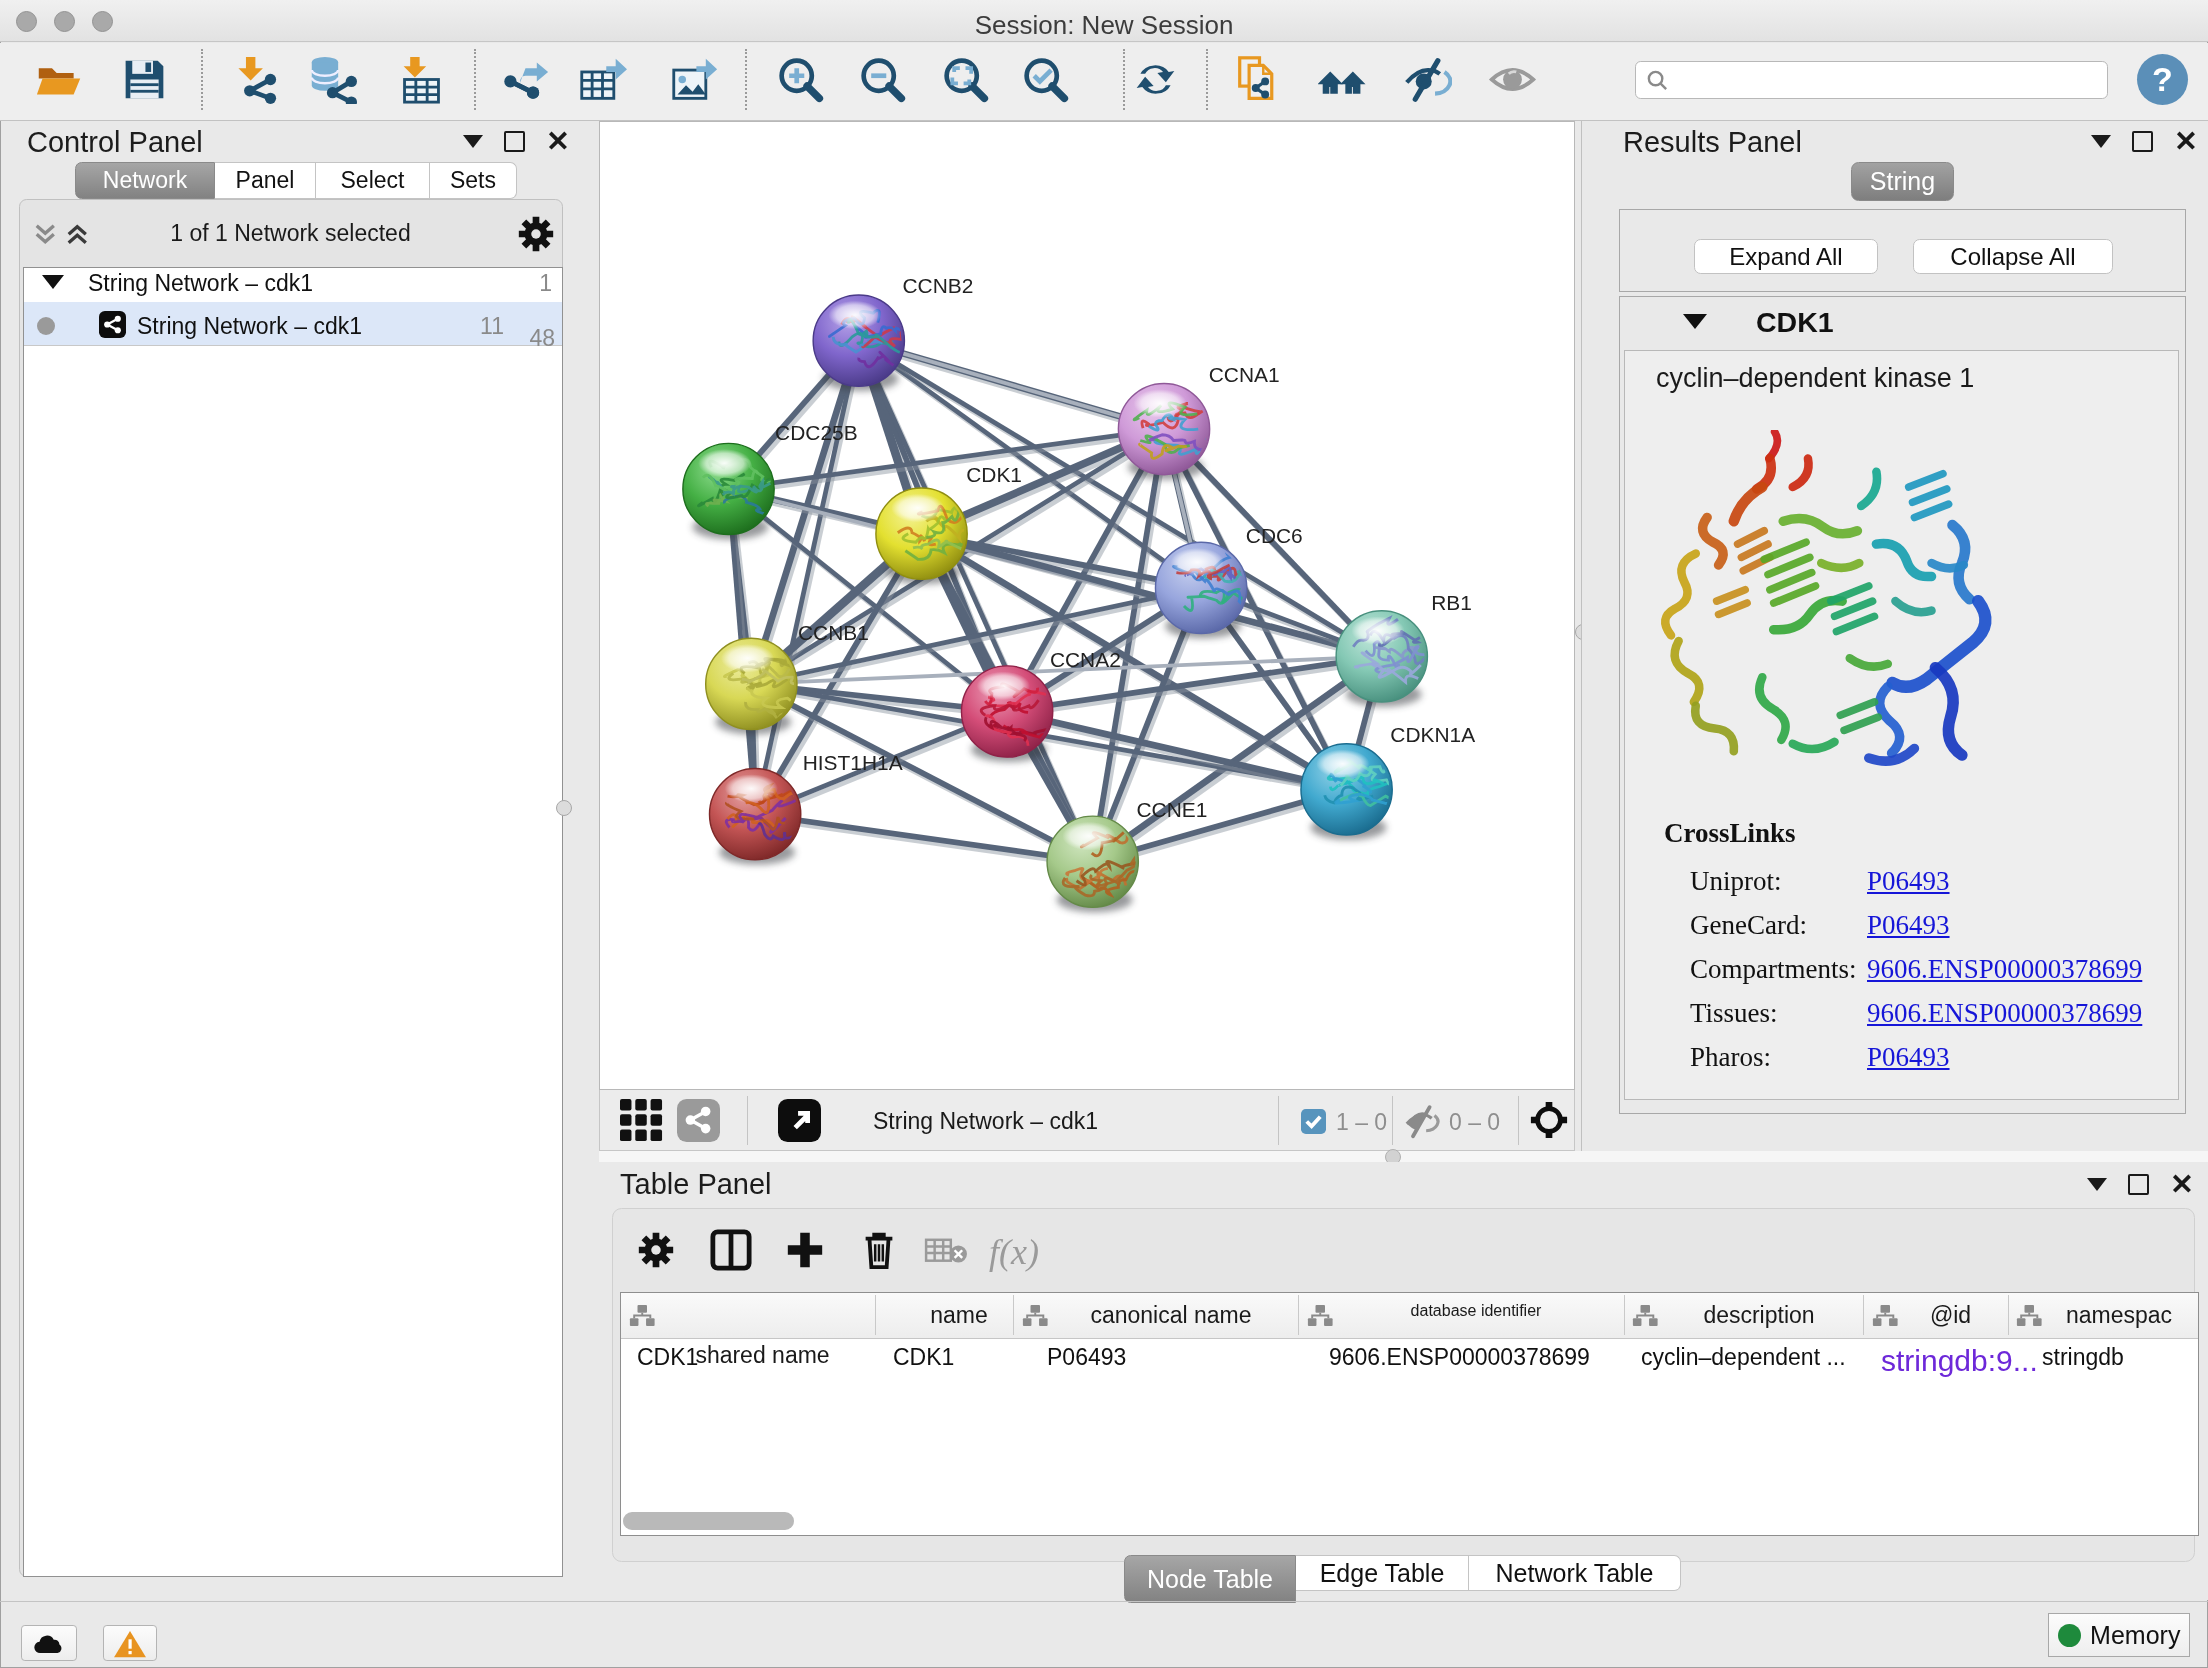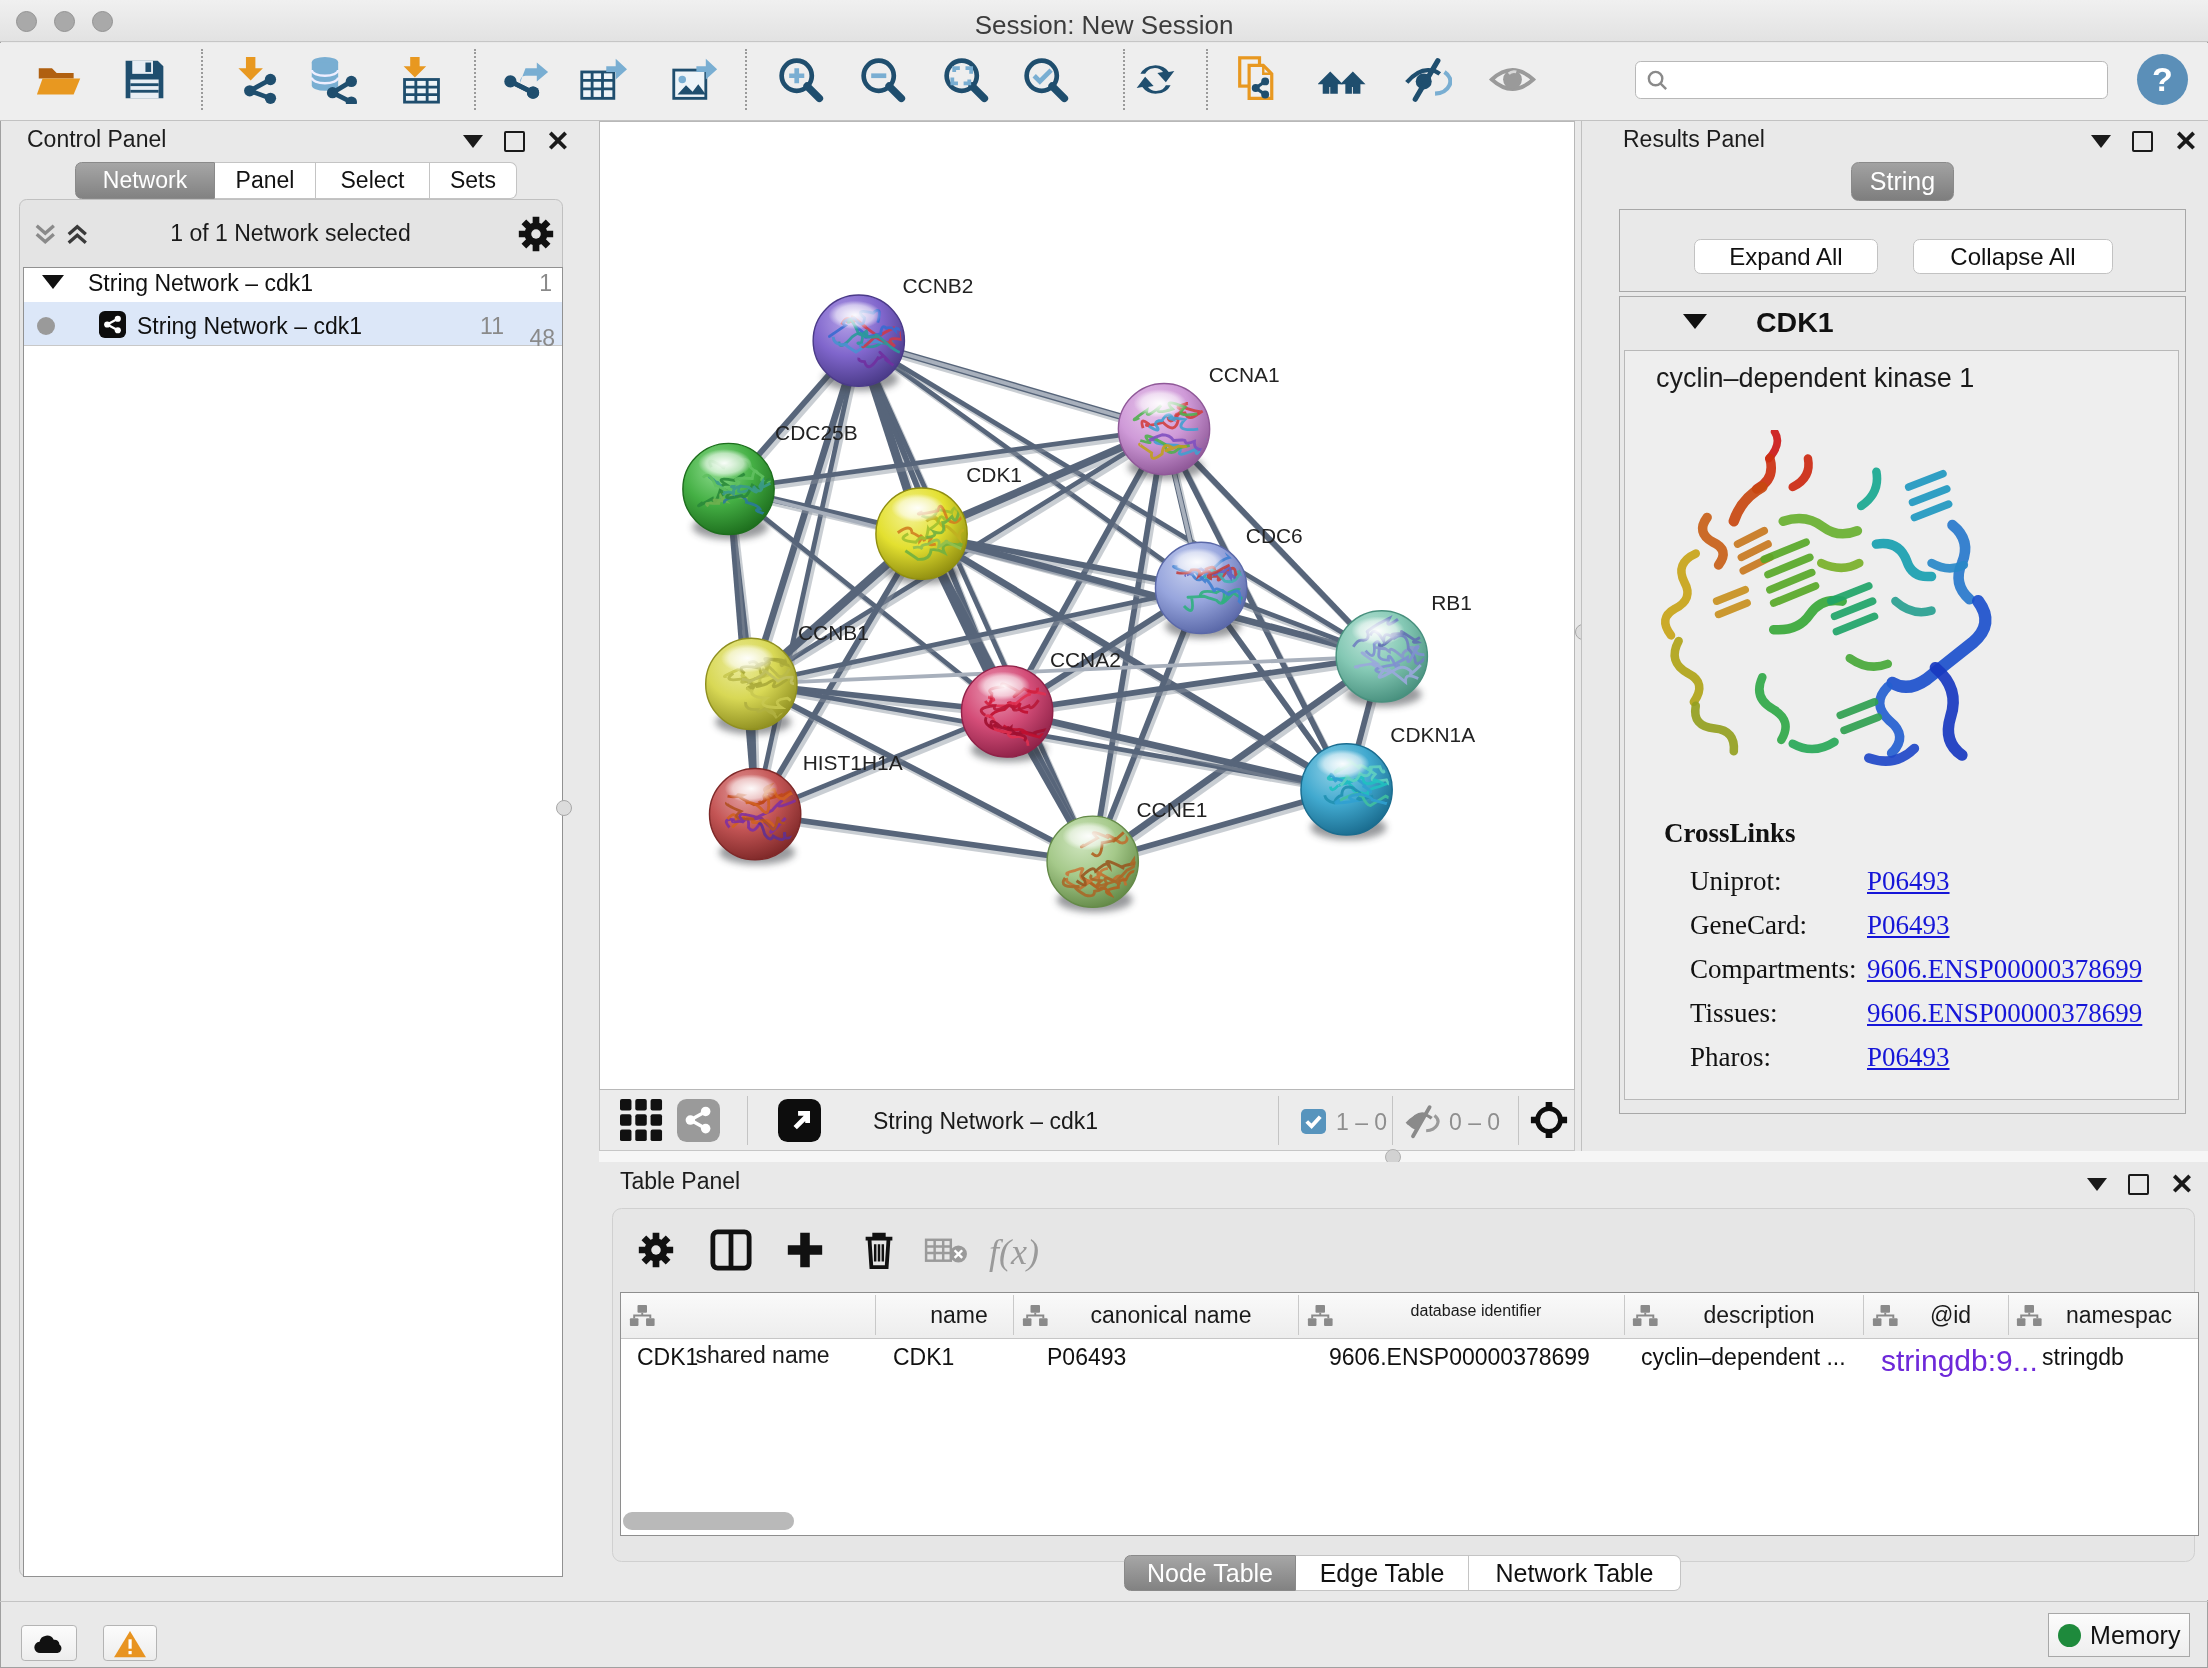--- a/index.html
+++ b/index.html
@@ -1,17 +1,17 @@
 <!DOCTYPE html>
 <html style="font-size:15px"><head><meta charset="utf-8"><style>
 * { margin:0; padding:0; box-sizing:border-box; }
 body { width:2208px; height:1668px; font-family:"Liberation Sans",sans-serif; background:#e9e9e9; position:relative; overflow:hidden; box-shadow:inset 0 0 0 1px #a0a0a0; }
 .abs { position:absolute; }
 .vsep { position:absolute; top:49px; height:61px; width:0; border-left:2.9px dotted #9a9a9a; }
-.ptitle { font-size:23px; color:#1c1c1c; }
+.ptitle { font-size:29px; color:#1c1c1c; }
 .winbtns { position:absolute; display:flex; gap:21px; align-items:center; }
 .tri { width:0; height:0; border-left:10.5px solid transparent; border-right:10.5px solid transparent; border-top:13.3px solid #1a1a1a; }
 .sq { width:21px; height:21px; border:2.9px solid #1a1a1a; border-radius:1.9px; }
 .xx { font-size:28.5px; font-weight:bold; color:#1a1a1a; line-height:21px; }
 .tabrow { position:absolute; display:flex; }
 .tab { height:37px; background:#fff; border:1px solid #c4c4c4; border-left:none; font-size:23px; color:#111; display:flex; align-items:center; justify-content:center; }
 .tab.first { border-left:1px solid #c4c4c4; border-radius:6.7px 0 0 6.7px; }
 .tab.last { border-radius:0 6.7px 6.7px 0; }
 .tab.sel { background:linear-gradient(#a6a6a6,#828282); color:#fff; border-color:#8a8a8a; }
 .gearsvg { display:block; }
@@ -799,21 +799,21 @@
 <div class="abs" style="left:637px;top:1344px;font-size:23px;color:#111;white-space:nowrap;">CDK1</div>
 <div class="abs" style="left:893px;top:1344px;font-size:23px;color:#111;white-space:nowrap;">CDK1</div>
 <div class="abs" style="left:1047px;top:1344px;font-size:23px;color:#111;white-space:nowrap;">P06493</div>
 <div class="abs" style="left:1329px;top:1344px;font-size:23px;color:#111;white-space:nowrap;">9606.ENSP00000378699</div>
 <div class="abs" style="left:1641px;top:1344px;font-size:23px;color:#111;white-space:nowrap;">cyclin–dependent ...</div>
 <div class="abs" style="left:1881px;top:1344px;font-size:30px;color:#6d28d9;white-space:nowrap;">stringdb:9...</div>
 <div class="abs" style="left:2042px;top:1344px;font-size:23px;color:#111;white-space:nowrap;">stringdb</div>
 <div class="abs" style="left:623px;top:1512px;width:171px;height:18px;border-radius:9.5px;background:#b9b9b9;"></div>
 
 <div class="tabrow" style="left:1124px;top:1555px;">
-  <div class="tab sel first" style="width:172px;height:36px;font-size:25px;">Node Table</div>
+  <div class="tab sel first" style="width:172px;height:48px;font-size:25px;">Node Table</div>
   <div class="tab" style="width:173px;height:36px;font-size:25px;">Edge Table</div>
   <div class="tab last" style="width:212px;height:36px;font-size:25px;">Network Table</div>
 </div>
 
 <div class="abs" style="left:0;top:1601px;width:2208px;height:1px;background:#c4c4c4;"></div>
 <div class="abs" style="left:21px;top:1625px;width:56px;height:36px;background:linear-gradient(#fcfcfc,#ededed);border:1px solid #b4b4b4;border-radius:3.8px;"></div>
 <svg class="abs" style="left:31px;top:1632px" width="36" height="25" viewBox="0 0 38 26">
     <path d="M10 22 a6 6 0 0 1 -1 -12 a8 8 0 0 1 15 -2 a5 5 0 0 1 6 5 a5 5 0 0 1 -2 9 z" fill="#111"></path>
   </svg>
 <div class="abs" style="left:103px;top:1625px;width:54px;height:36px;background:linear-gradient(#fcfcfc,#ededed);border:1px solid #b4b4b4;border-radius:3.8px;"></div>

